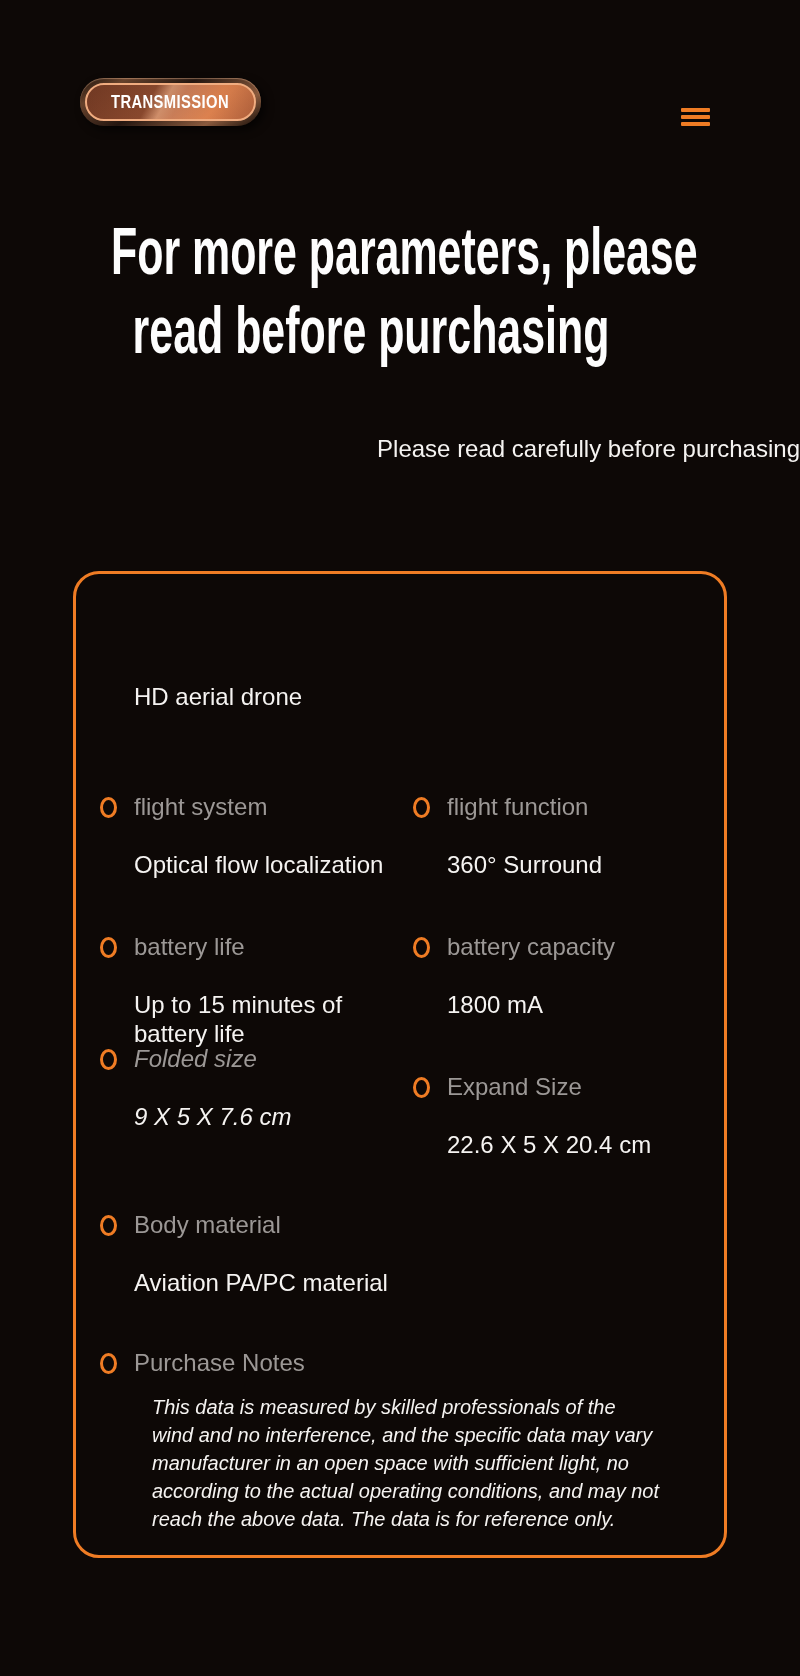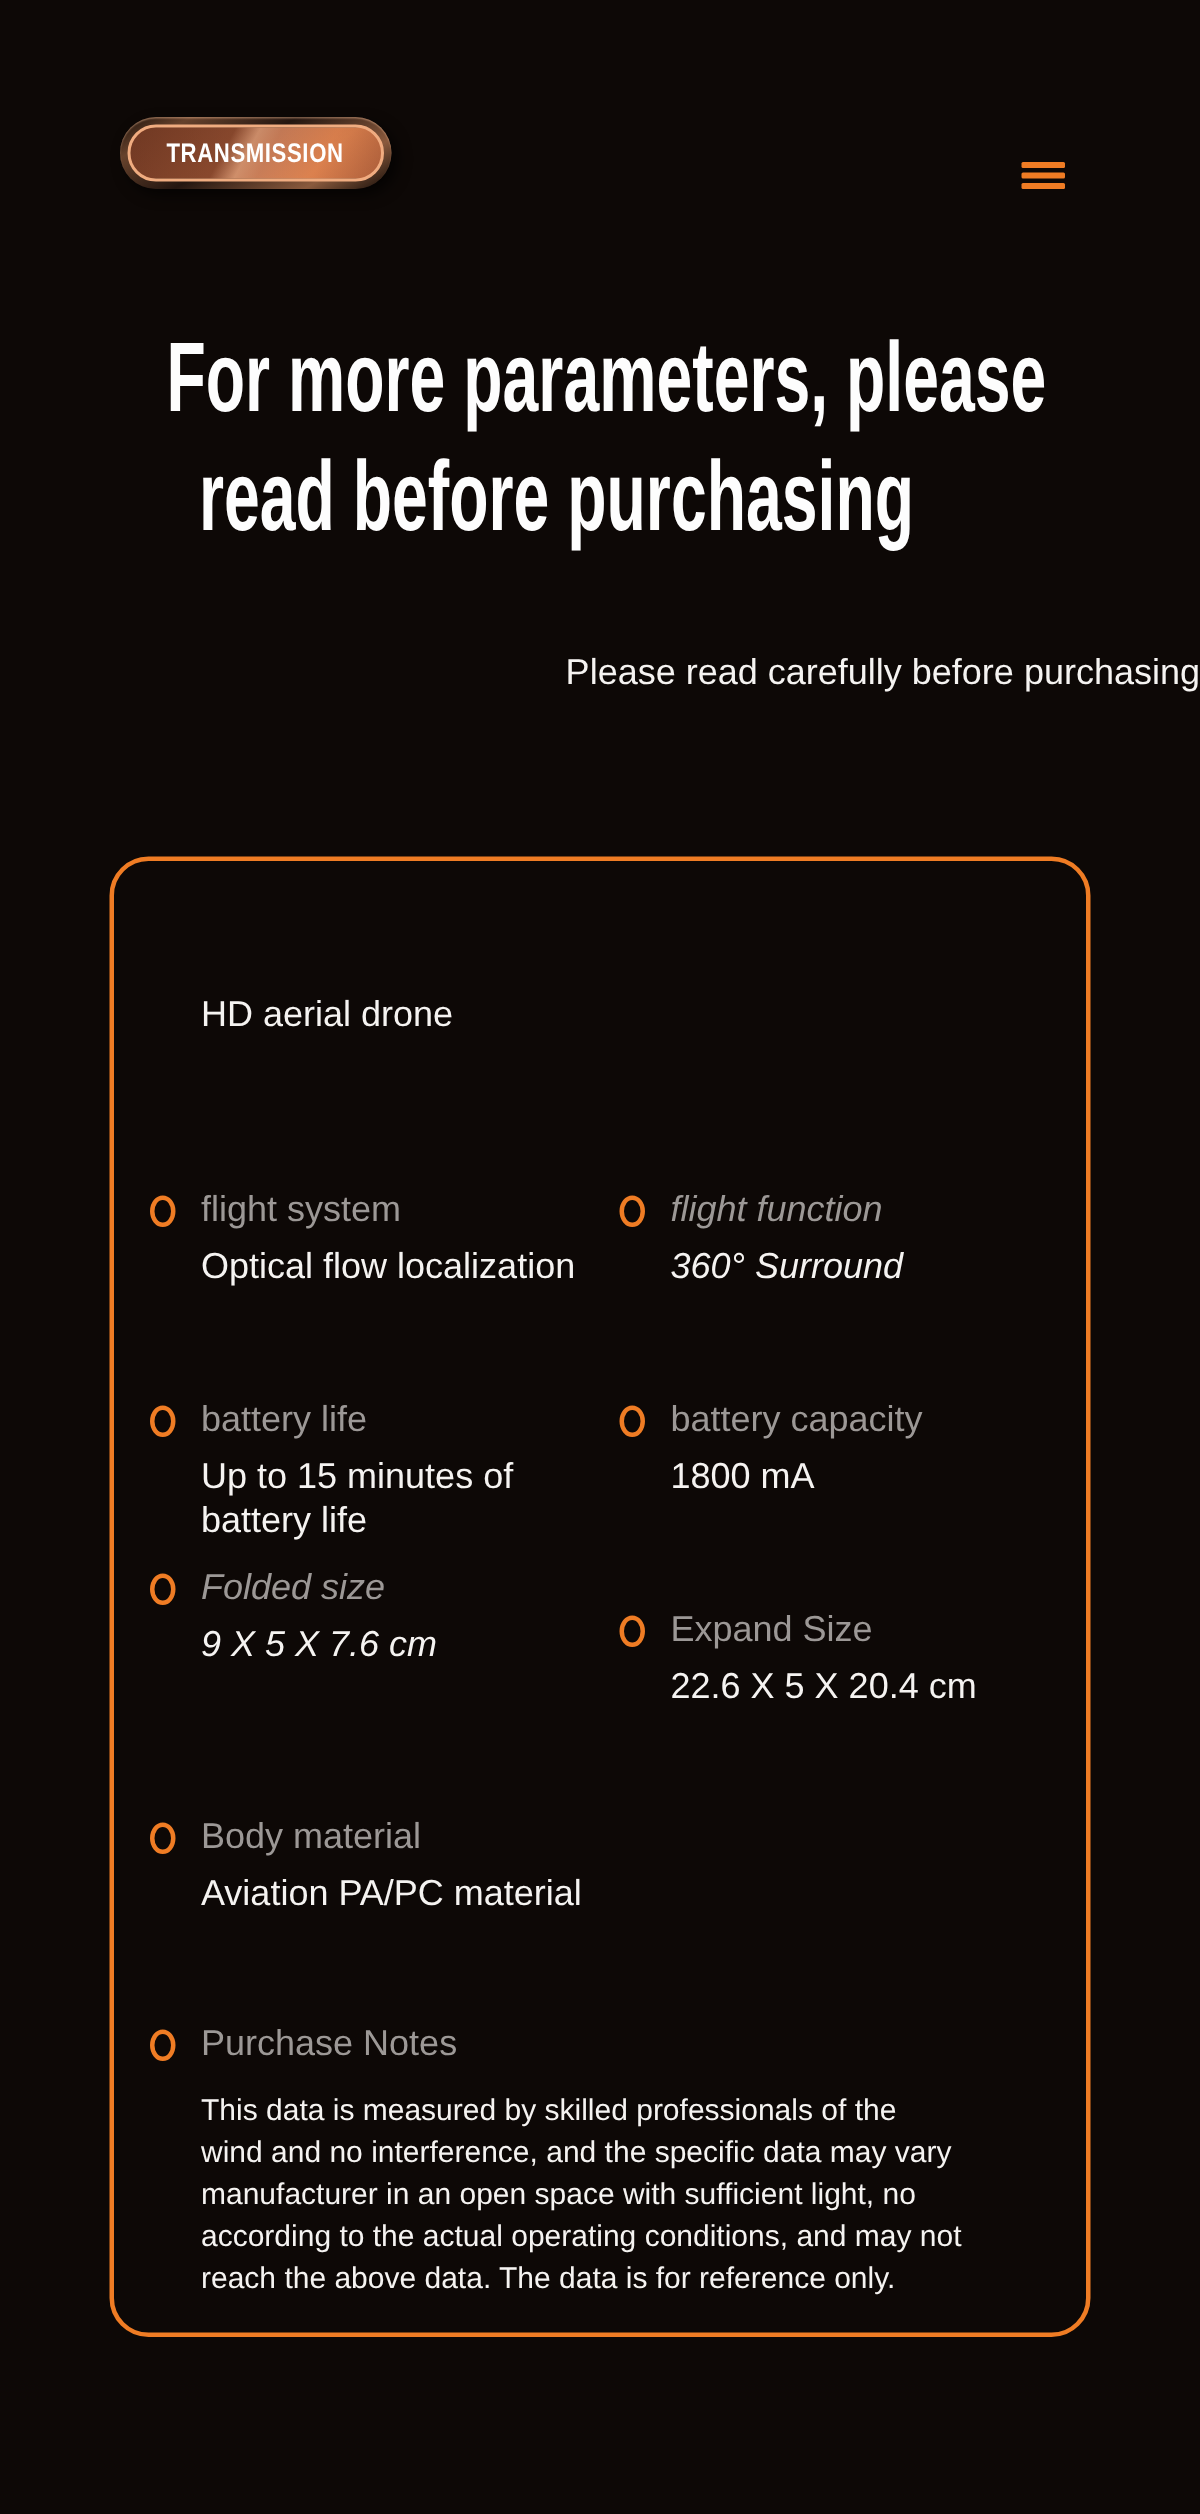--- a/index.html
+++ b/index.html
@@ -33,29 +33,29 @@
     font-weight:700;font-size:66px;line-height:79px;white-space:nowrap;
     transform:translateX(-29px) scaleX(0.65);}
   .page-subtitle{position:absolute;top:434px;left:0;width:800px;text-align:right;
     color:var(--text_white);font-size:24px;line-height:30px;}
 
   
   .specs-panel{position:absolute;left:73px;top:571px;width:654px;height:987px;
     border:3px solid var(--accent);border-radius:26px;}
   .spec-item{position:absolute;}
   .item-0{left:24px;top:80px;}   .item-1{left:337px;top:80px;}
-  .item-2{left:24px;top:218px;}  .item-3{left:337px;top:218px;font-style:italic;}
+  .item-2{left:24px;top:218px;}  .item-3{left:337px;top:218px;}
   .item-4{left:24px;top:358px;}  .item-5{left:337px;top:358px;}
   .item-6{left:24px;top:470px;font-style:italic;}  .item-7{left:337px;top:498px;}
   .item-8{left:24px;top:636px;}  .item-9{left:24px;top:774px;}
   .spec-label-row{display:flex;align-items:center;gap:17px;}
   .bullet{width:17px;height:21px;border:3px solid var(--accent);border-radius:50%;flex:0 0 auto;}
   .spec-label{font-size:24px;line-height:30px;color:var(--label_gray);white-space:nowrap;}
-  .spec-value{margin-top:8px;margin-left:34px;font-size:24px;line-height:29px;color:var(--text_white);white-space:nowrap;}
-  .spec-notes{margin-top:15px;margin-left:34px;font-size:20px;line-height:28px;color:var(--text_white);white-space:nowrap;}
+  .spec-value{margin-top:28px;margin-left:34px;font-size:24px;line-height:29px;color:var(--text_white);white-space:nowrap;}
+  .spec-notes{margin-top:15px;margin-left:52px;font-size:20px;line-height:28px;color:var(--text_white);white-space:nowrap;font-style:italic;}
 </style>
 </head>
 <body>
 
 <div class="page">
 
   <div class="badge">
     <div class="badge-face">
       <span class="badge-label">TRANSMISSION</span>
     </div>

